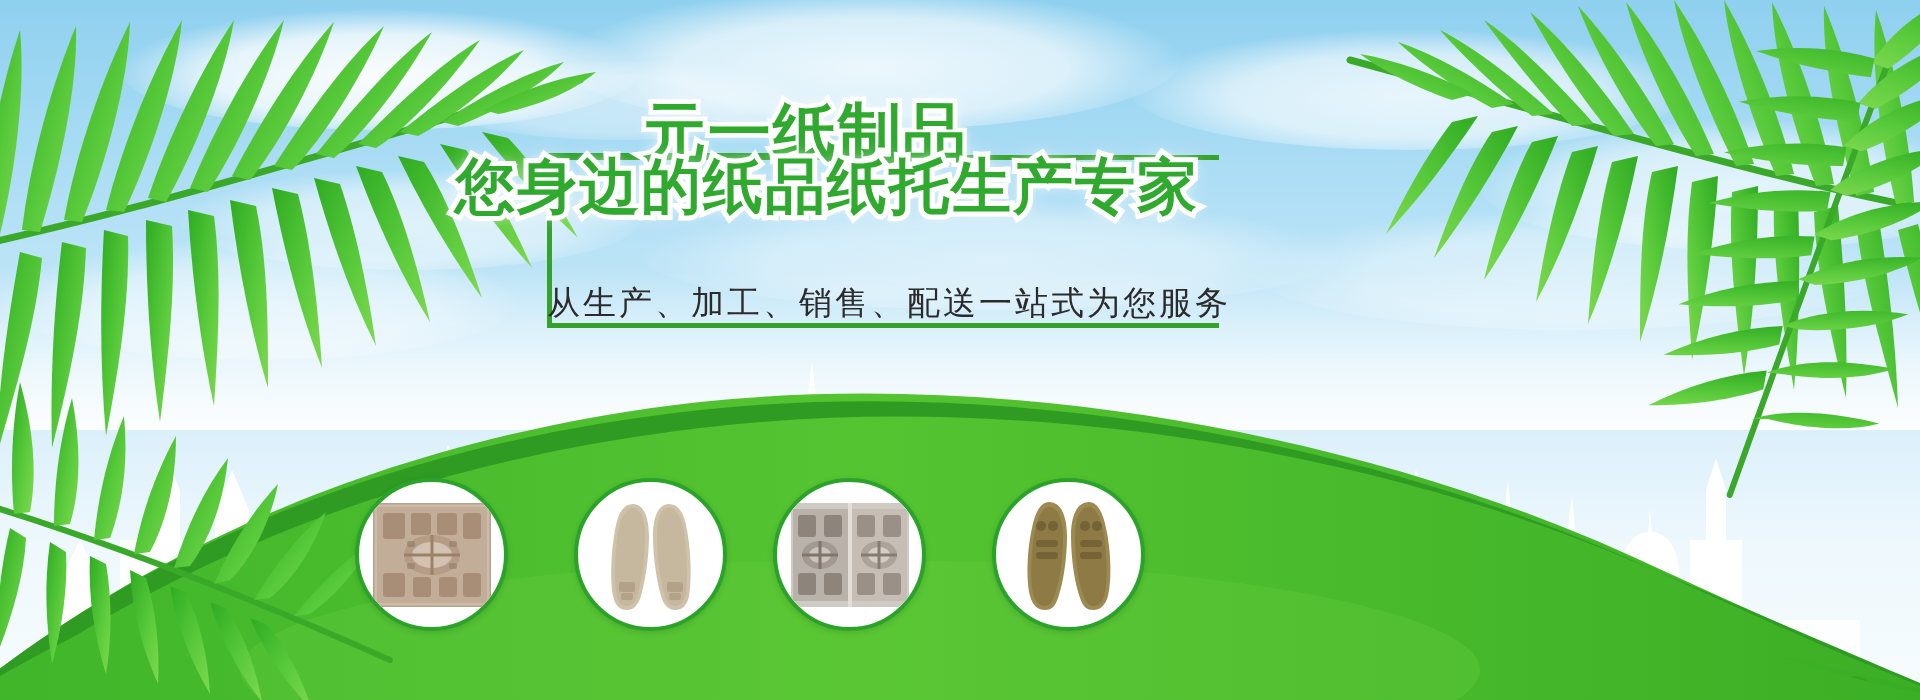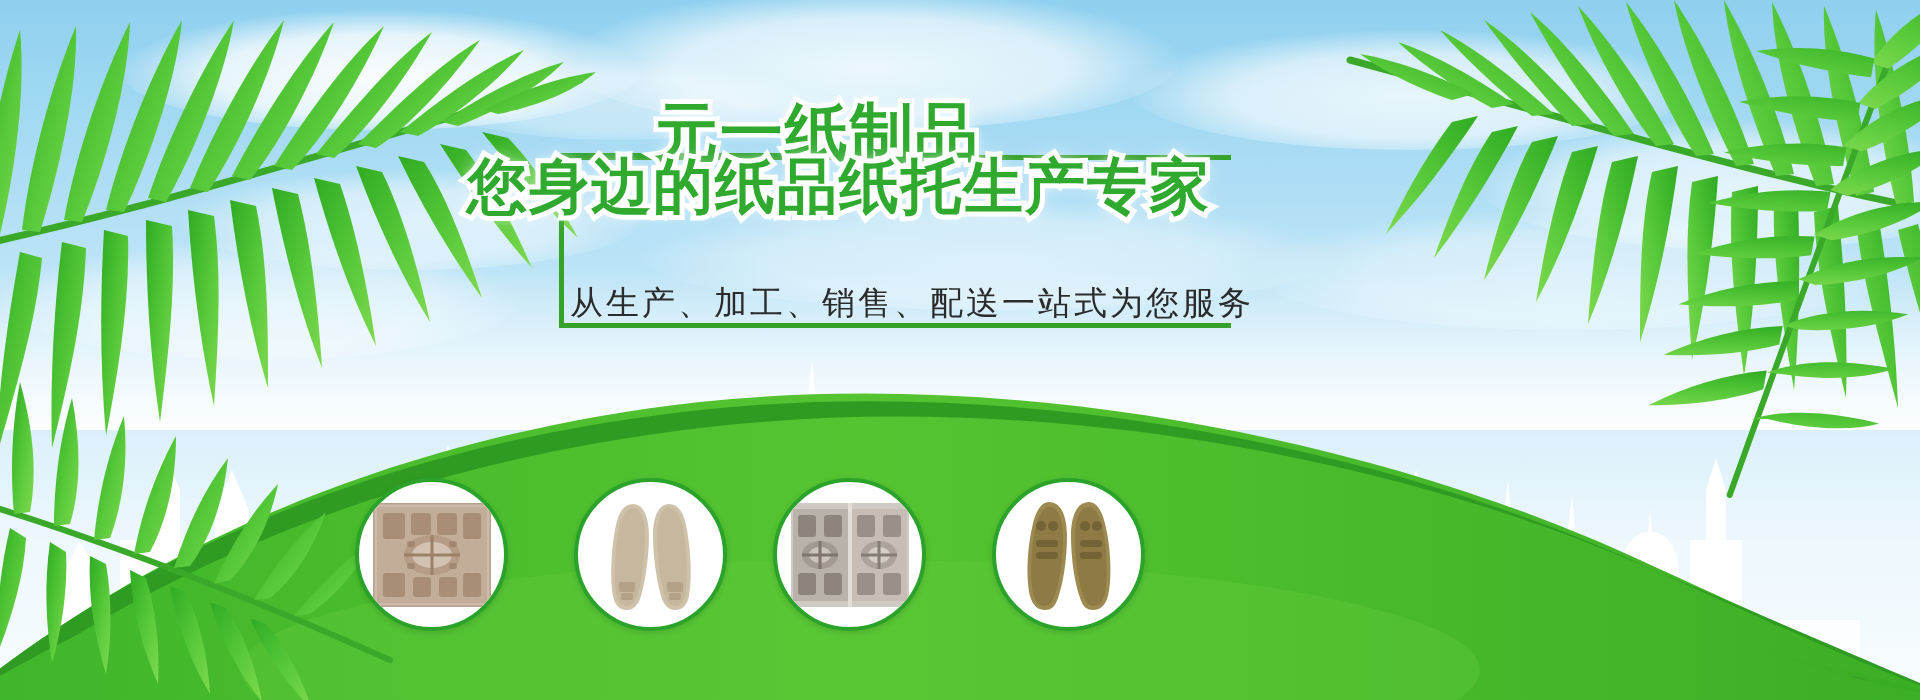--- a/index.html
+++ b/index.html
@@ -48,21 +48,21 @@
   
   .frond { position:absolute; pointer-events:none; }
   .frond-tl { left:-120px; top:-70px;  width:760px; height:560px; }
   .frond-tr { right:-90px; top:-80px;  width:700px; height:520px; transform:scaleX(-1); }
   .frond-bl { left:-150px; top:330px;  width:560px; height:420px; }
   .frond-br { right:-40px; top:20px;   width:420px; height:520px; transform:scaleX(-1) rotate(8deg); }
 
   
   .text-block {
     position:absolute;
-    left:559px; top:101px;
+    left:547px; top:101px;
     width:672px; height:173px;
     z-index:30;
     text-decoration:underline;
   }
   .frame {
     position:absolute; left:0; top:54px;
     width:672px; height:173px;
     border:5px solid #35a22b;
     border-right:none;
     pointer-events:none;
@@ -106,21 +106,20 @@
     position:absolute;
     left:0; top:184px;
     width:672px;
     text-align:center;
     font-size:33px;
     line-height:1.1;
     color:#2b2b2b;
     letter-spacing:3px;
     white-space:nowrap;
     font-family:"DejaVu Sans","Liberation Sans",sans-serif;
-    padding-left:11px;
   }
 
   
   .products {
     position:absolute;
     left:355px; bottom:62px;
     width:832px; height:160px;
     z-index:28;
   }
   .pcircle {

